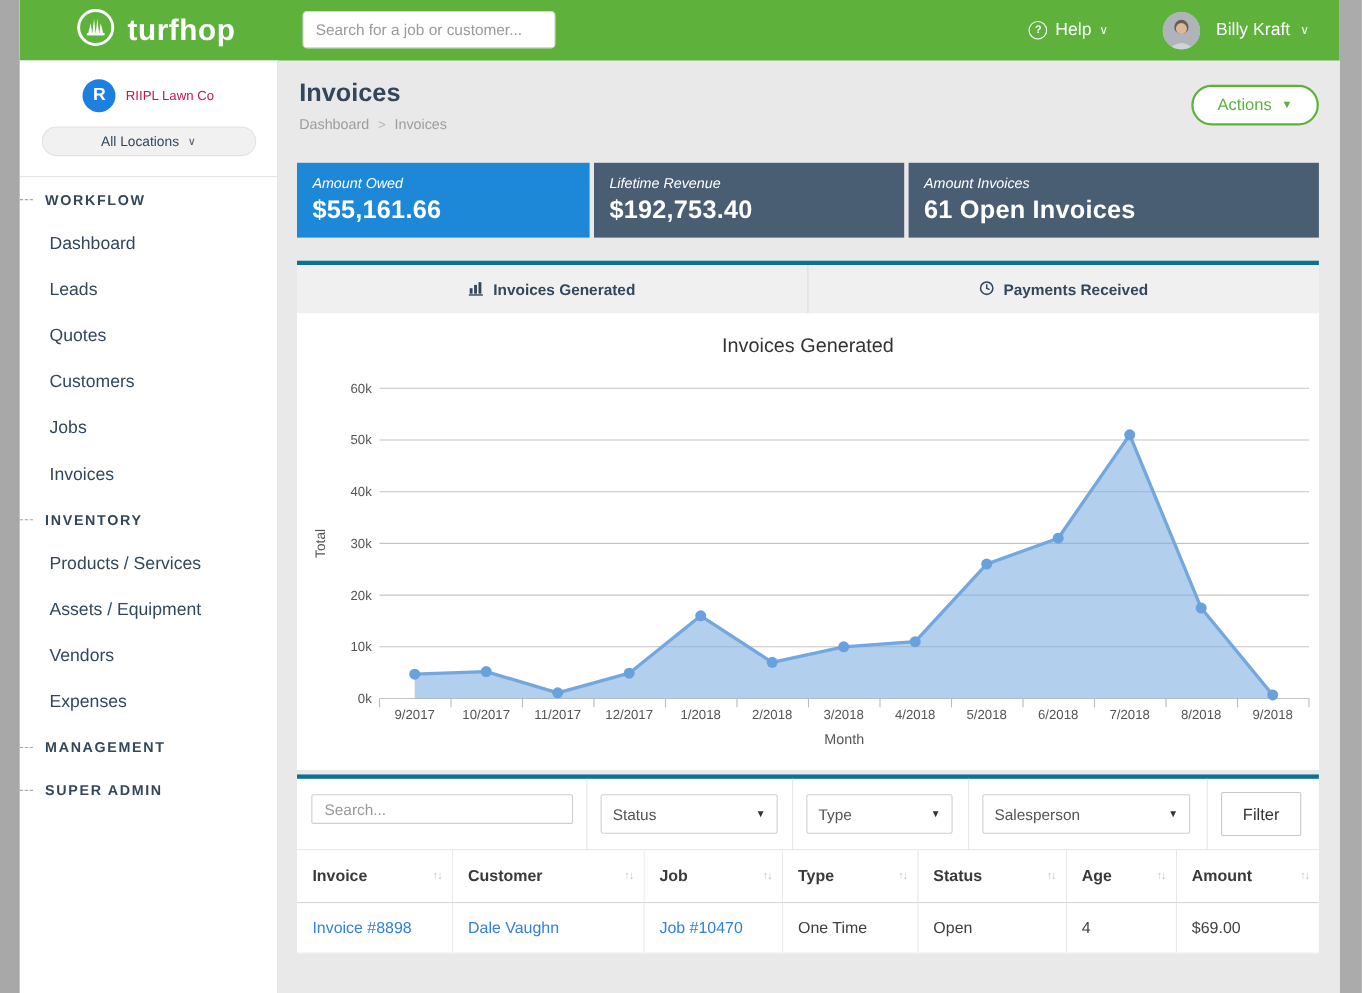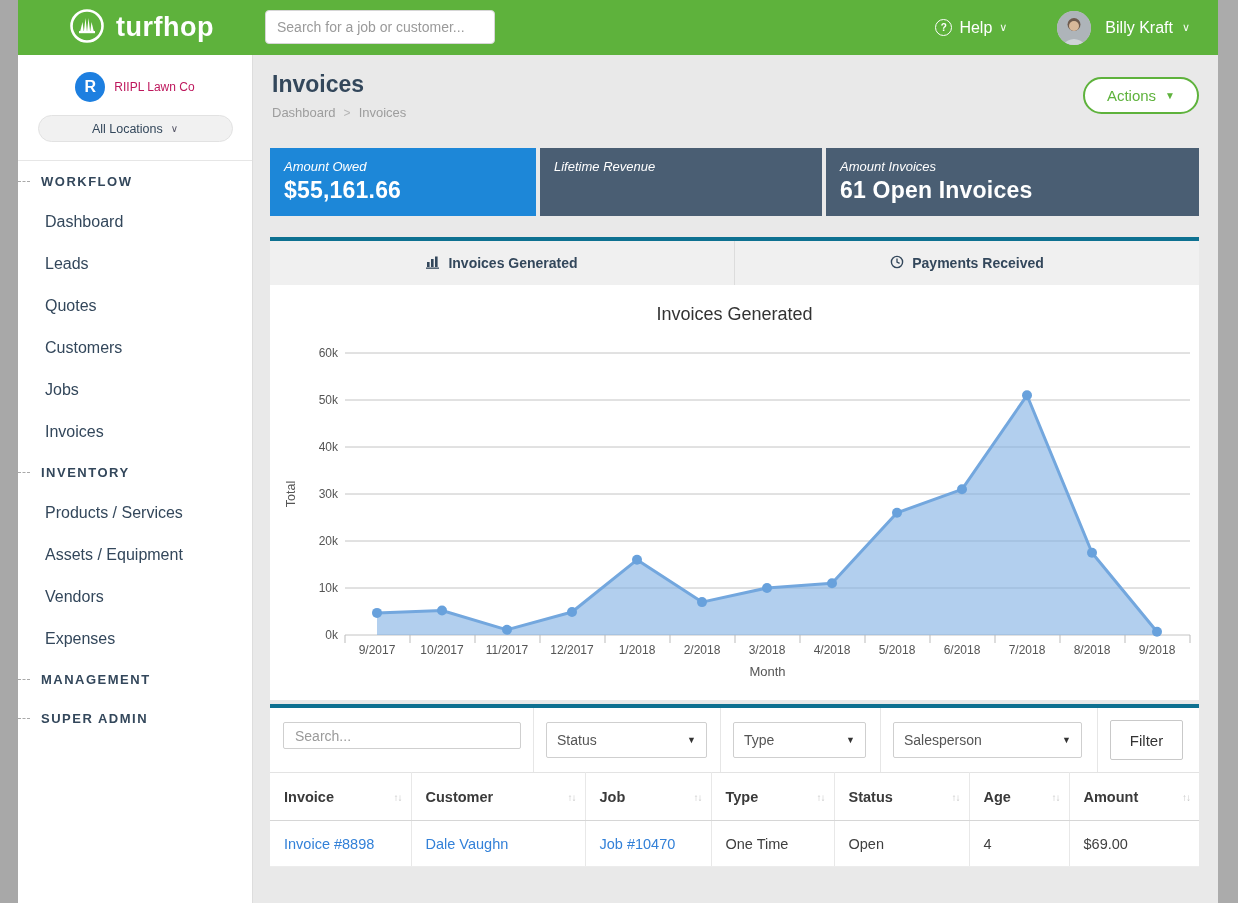--- a/index.html
+++ b/index.html
@@ -11,21 +11,21 @@
   .edge-left  { left:0; width:18px; background:#a8a8a8; }
   .edge-right { left:1218px; width:20px; background:#ababab; }
 
   .app { position:absolute; left:18px; top:0; width:1200px; height:903px; background:#e9e9e9; overflow:hidden; }
 
   
   .topbar { position:absolute; left:0; top:0; width:1200px; height:55px; background:#5eb23c;
             display:flex; align-items:center; }
   .brand { display:flex; align-items:center; gap:10px; margin-left:50px; }
   .brand-text { color:#fff; font-size:27px; font-weight:bold; letter-spacing:.5px; }
-  .top-search { position:absolute; left:247px; top:10px; width:230px; height:34px; border:1px solid #d6d6d6;
+  .top-search { position:absolute; left:257px; top:10px; width:230px; height:34px; border:1px solid #d6d6d6;
                 border-radius:4px; padding:4px 11px; font-size:14px; color:#444; outline:none; }
   .top-search::placeholder { color:#9a9a9a; }
   .top-right { position:absolute; right:28px; top:0; height:55px; display:flex; align-items:center; gap:14px; color:#fff; }
   .help-group { display:flex; align-items:center; gap:7px; font-size:16px; cursor:pointer; margin-right:36px; }
   .help-circle { width:17px; height:17px; border:1.5px solid #fff; border-radius:50%; display:flex;
                  align-items:center; justify-content:center; font-size:10px; font-weight:bold; }
   .chev { font-size:11px; opacity:.95; }
   .avatar { width:34px; height:34px; border-radius:50%; overflow:hidden; background:#c6cbd0; flex:0 0 auto; }
   .user-name { font-size:16px; display:flex; align-items:center; gap:9px; cursor:pointer; }
 
@@ -198,20 +198,21 @@
       <span class="chev3">▼</span>
     </button>
 
     <div class="stats-row" id="stats-row">
         <div class="stat-card" style="width: 266px; background: rgb(29, 135, 216);">
           <div class="stat-label">Amount Owed</div>
           <div class="stat-value">$55,161.66</div>
         </div>
         <div class="stat-card" style="width: 282px; background: rgb(74, 94, 115);">
           <div class="stat-label">Lifetime Revenue</div>
+          <div class="stat-value">$192,753.40</div>
         </div>
         <div class="stat-card" style="width: 373px; background: rgb(74, 94, 115);">
           <div class="stat-label">Amount Invoices</div>
           <div class="stat-value">61 Open Invoices</div>
         </div>
       </div>
 
     <div class="chart-panel">
       <div class="tabs-row" id="tabs-row">
           <div class="tab">

